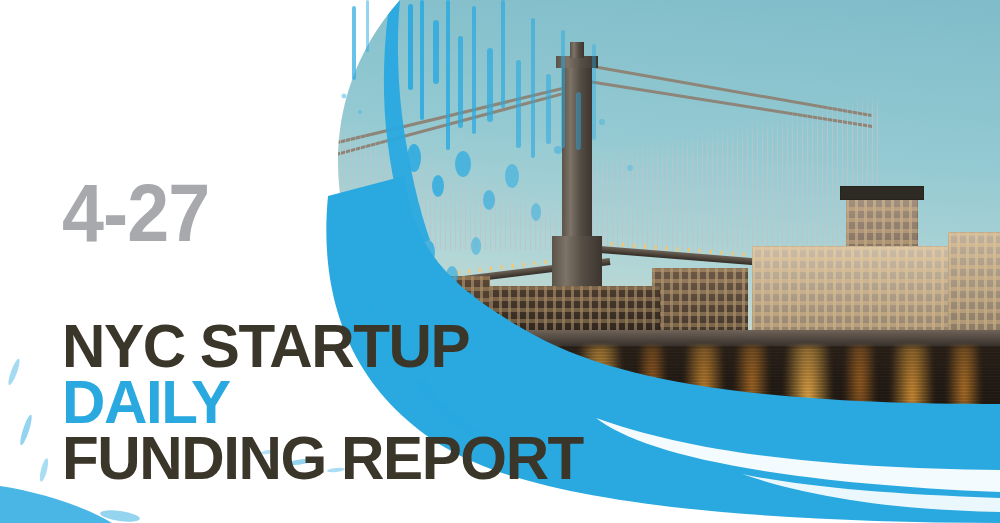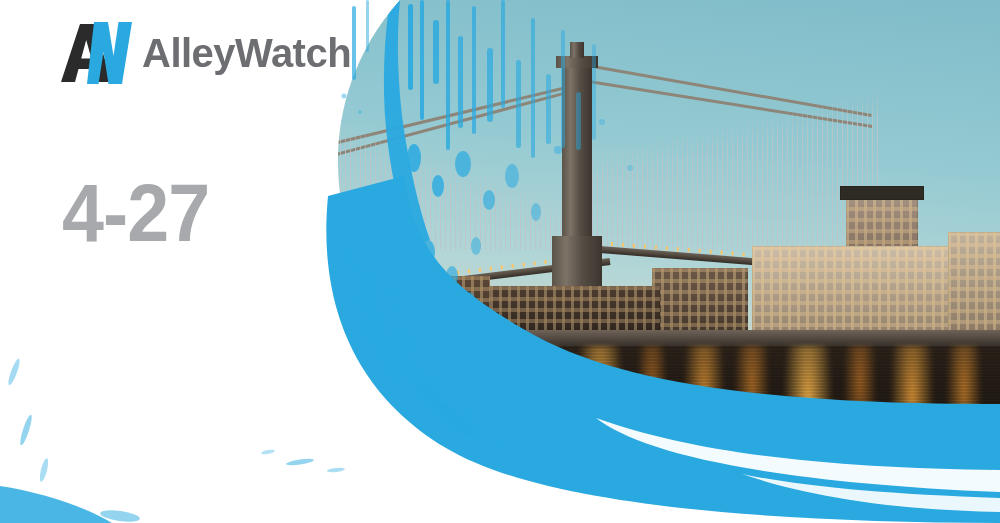--- a/index.html
+++ b/index.html
@@ -266,29 +266,22 @@
     </g>
 
     <g fill="#29a9e0">
       <rect x="352" y="6" width="4" height="74" rx="2" opacity=".7"></rect>
       <rect x="366" y="0" width="3" height="52" rx="1.5" opacity=".5"></rect>
       <circle cx="344" cy="96" r="2.5" opacity=".45"></circle>
       <circle cx="360" cy="112" r="2" opacity=".35"></circle>
     </g>
   </svg>
 
-  <div class="logo">
-    <div class="logo-mark">
-      <svg width="78" height="62" viewBox="0 0 78 62">
-
-        <path d="M20 2 L34 2 L52 60 L38 60 L34.5 47 L18.5 47 L15 60 L1 60 Z
-                 M26.2 18 L21.2 36.5 L31.4 36.5 Z" fill="#2b2b2b"></path>
-
-        <path d="M34 0 L48 0 L53.5 34 L58.5 0 L72 0 L62 62 L48.5 62 L43.5 30 L38.5 62 L27 62 Z" fill="#29a9e0"></path>
-      </svg>
-    </div>
-    <div class="logo-word">AlleyWatch</div>
+
+  <div class="date-line">4-27</div>
+
+  <div class="headline">
+    <span class="hl">NYC STARTUP</span>
+    <span class="hl blue">DAILY</span>
+    <span class="hl">FUNDING REPORT</span>
   </div>
 
-  <div class="date-line">4-27</div>
-
-
 </div>
 
 </body></html>

